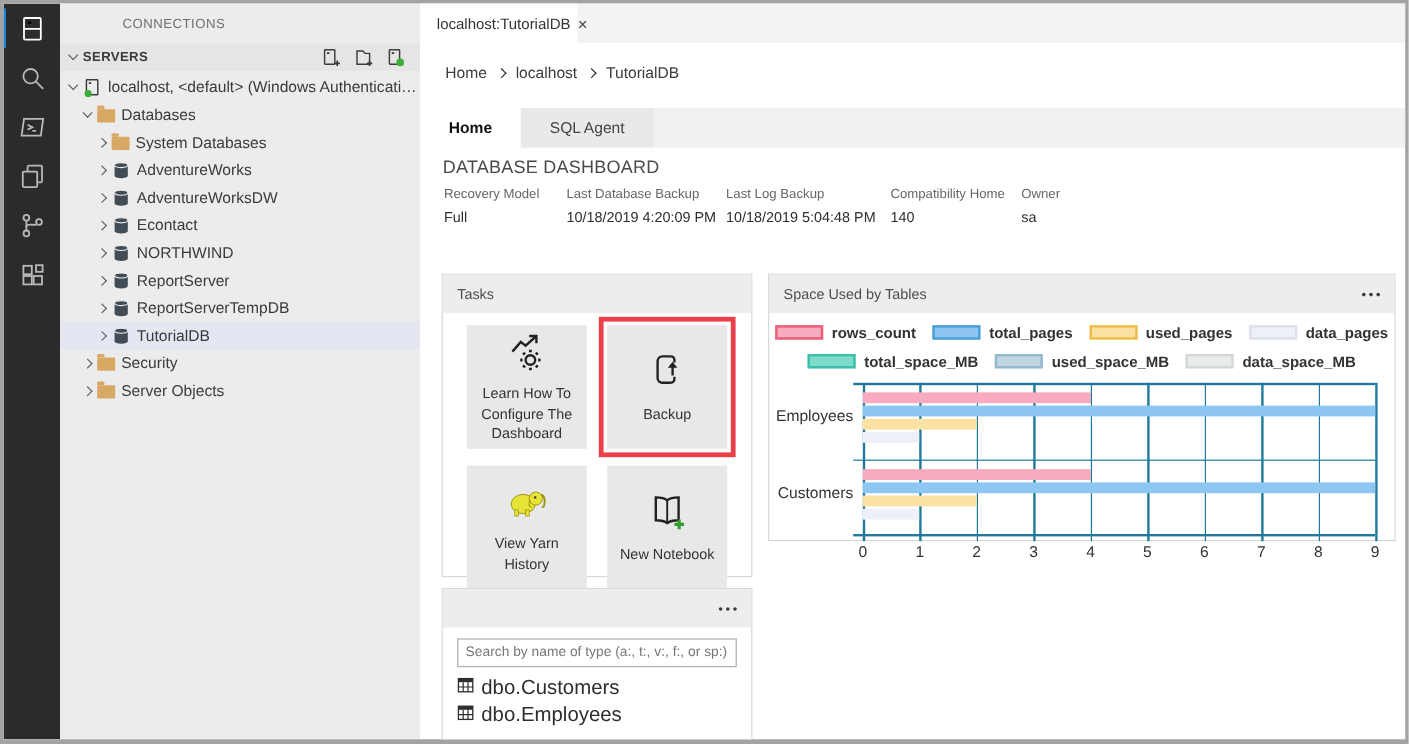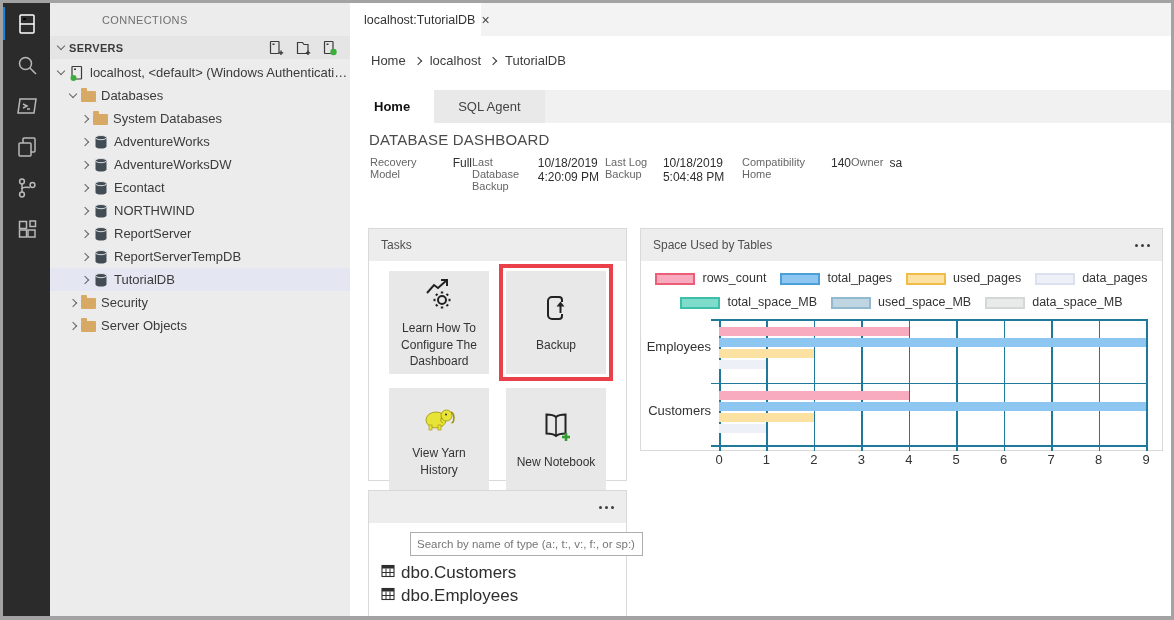--- a/index.html
+++ b/index.html
@@ -55,21 +55,21 @@
   .bc-sep { width:6px; height:6px; border-right:1.8px solid #333; border-bottom:1.8px solid #333;
     transform:rotate(-45deg); margin-top:1px; }
 
   .navtabs { position:absolute; left:0; right:0; top:87px; height:33px; background:#f1f1f1; display:flex; }
   .navtab { padding:0 24px; display:flex; align-items:center; font-size:13px; color:#444;
     background:#e9e9e9; cursor:pointer; }
   .navtab.active { background:#fff; color:#111; font-weight:bold; }
 
   .dash-title { position:absolute; left:19px; top:128px; font-size:15px; color:#4a4a4a; letter-spacing:.2px; }
   .props { position:absolute; left:20px; top:153px; display:flex; }
-  .prop { display:flex; flex-direction:row; gap:6px; }
+  .prop { display:flex; flex-direction:column; gap:6px; }
   .prop-label { font-size:11px; color:#666; }
   .prop-value { font-size:12px; color:#2e2e2e; }
 
   
   .panel { position:absolute; background:#fff; border:1px solid #d9d9d9; }
   .panel-header { height:25px; background:#ededed; display:flex; align-items:center;
     padding:16px 12px; font-size:12px; color:#4f4f4f; }
   .panel-header .spacer { flex:1; }
   .dots { display:flex; gap:3px; cursor:pointer; padding:4px 0; }
   .dots i { width:3px; height:3px; border-radius:50%; background:#3c3c3c; display:block; }
@@ -78,38 +78,38 @@
   .tasks-body { padding:10px 20px; display:grid; grid-template-columns:100px 100px; column-gap:17px; row-gap:14px; }
   .task-btn { width:100px; height:103px; background:#e8e8e8; display:flex; flex-direction:column;
     align-items:center; justify-content:center; gap:6px; cursor:pointer; text-align:center;
     font-size:12px; color:#333; line-height:1.35; padding:6px 4px; }
   .task-btn svg { width:34px; height:34px; flex:none; }
   .task-btn.highlight { outline:4px solid #e9404a; outline-offset:3px; }
   .task-label { white-space:pre-line; }
 
   #chartPanel { left:290px; top:225px; width:523px; height:223px; }
   .legend { display:flex; justify-content:center; align-items:center; margin-top:10px; }
-  .legend-item { display:flex; align-items:flex-end; margin:0 7px; }
+  .legend-item { display:flex; align-items:flex-start; margin:0 7px;font-weight:bold; }
   .legend-swatch { width:40px; height:12px; border:2px solid; margin-right:7px; flex:none; }
   .legend-label { font-size:12.5px; color:#333; }
 
   .chart-wrap { position:relative; margin:10px 0 0 78px; width:427px; height:152px; }
   .plot { position:absolute; left:0; top:0; width:427px; height:127px; }
   .gridline { position:absolute; top:0; width:1.5px; height:127px; }
   .hline { position:absolute; height:1.5px; }
   .axis-tick { position:absolute; width:1.5px; height:5px; top:127px; }
   .bar { position:absolute; height:9px; }
   .cat-label { position:absolute; width:70px; left:-78px; text-align:right; font-size:13px; color:#333; }
   .xtick-label { position:absolute; top:133px; width:24px; margin-left:-12px; text-align:center;
     font-size:13px; color:#333; }
 
   #searchPanel { left:18px; top:487px; width:259px; height:155px; }
   .search-body { padding:9px 12px; }
   .search-input { width:100%; height:24px; border:1px solid #adadad; background:#fff;
-    font-size:11.5px; color:#333; padding:0 6px; font-family:"Liberation Sans","DejaVu Sans",sans-serif; outline:none;margin-left:29px; }
+    font-size:11.5px; color:#333; padding:0 6px; font-family:"Liberation Sans","DejaVu Sans",sans-serif; outline:none; }
   .search-input::placeholder { color:#767676; }
   .obj-row { display:flex; align-items:flex-start; gap:6px; height:23px; font-size:17px; color:#2e2e2e; cursor:pointer; }
   .obj-row svg { width:14px; height:14px; flex:none; }
 </style>
 </head>
 <body>
 
 <div class="frame">
 
   <div class="activitybar" id="activitybar">
@@ -314,21 +314,21 @@
           <span class="prop-value">10/18/2019 4:20:09 PM</span>
         </div>
         <div class="prop" style="width: 137px;">
           <span class="prop-label">Last Log Backup</span>
           <span class="prop-value">10/18/2019 5:04:48 PM</span>
         </div>
         <div class="prop" style="width: 109px;">
           <span class="prop-label">Compatibility Home</span>
           <span class="prop-value">140</span>
         </div>
-        <div class="prop" style="width: 60px; text-align: right;">
+        <div class="prop" style="width: 60px;">
           <span class="prop-label">Owner</span>
           <span class="prop-value">sa</span>
         </div>
       </div>
 
     <div class="panel" id="tasksPanel">
       <div class="panel-header">
         <span>Tasks</span>
       </div>
       <div class="tasks-body" id="tasksBody">

